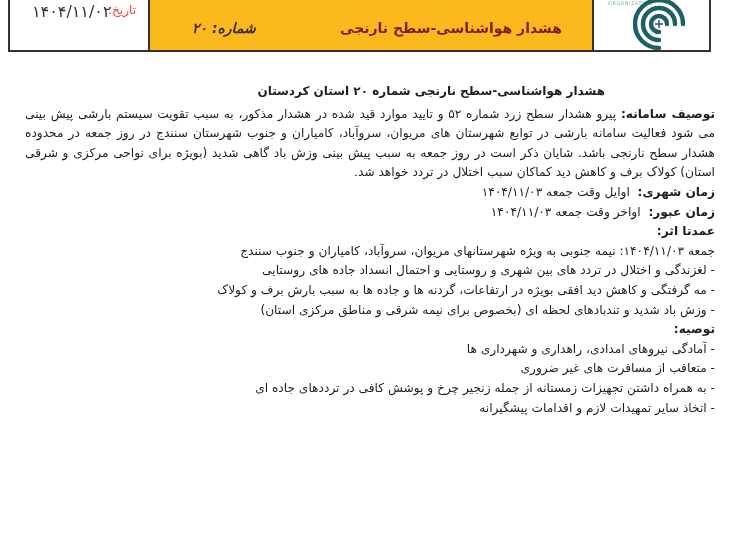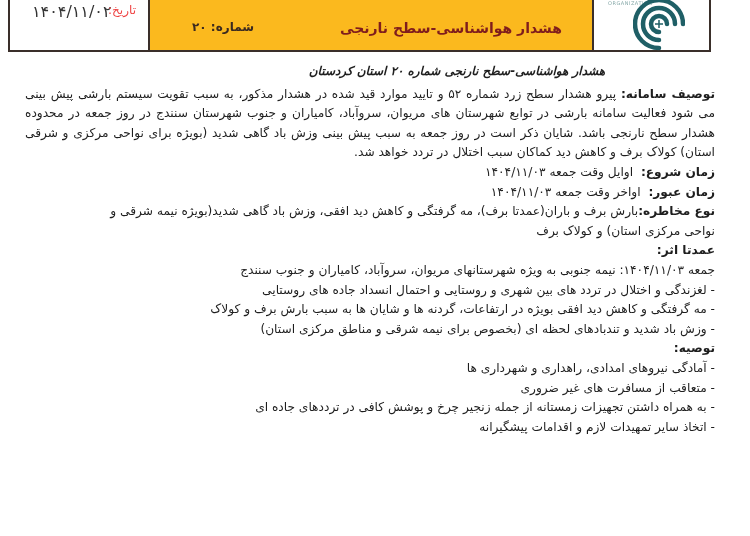--- a/index.html
+++ b/index.html
@@ -7,21 +7,21 @@
     width:750px; height:536px; overflow:hidden; background:#ffffff;
     font-family:"DejaVu Sans", sans-serif; color:#1e1e1e; position:relative;
   }
   .header { position:absolute; top:-4px; left:8px; width:703px; height:56px; display:flex; direction:ltr; }
   .box-date { width:140px; height:100%; background:#fff; border:2px solid #3a2f2a; border-right:none; box-sizing:border-box; position:relative; }
   .box-title { flex:1; height:100%; background:#fbb91e; border:2px solid #3a2f2a; box-sizing:border-box; position:relative; }
   .box-logo { width:117px; height:100%; background:#fff; border:2px solid #3a2f2a; border-left:none; box-sizing:border-box; position:relative; }
   .date-label { position:absolute; right:12px; top:5px; font-size:12px; color:#ef4444; direction:rtl; }
   .date-value { position:absolute; left:22px; top:4px; font-size:16px; color:#333; direction:ltr; }
   .title-text { position:absolute; right:30px; top:22px; font-size:14px; font-weight:bold; color:#7f1d1d; direction:rtl; }
-  .number { position:absolute; left:42px; top:22px; font-size:12px; font-weight:bold; color:#3b2a20; direction:rtl; }
+  .number { position:absolute; left:42px; top:22px; font-size:14px; font-weight:bold; color:#3b2a20; direction:rtl;font-style:italic; }
   .logo-caption { position:absolute; left:14px; top:2px; font-size:5px; color:#8aa; letter-spacing:0.5px; }
   .logo-svg { position:absolute; right:24px; top:-2px; }
   .content { position:absolute; top:62px; right:35px; width:690px; direction:rtl; text-align:right; font-size:12.2px; line-height:19.6px; }
   .content p { margin:0; }
   .h-main { font-weight:bold; font-size:12px; margin-right:110px !important; }
   .b { font-weight:bold; }
   .justify { text-align:justify; text-align-last:right; }
 </style>
 </head>
 <body>
@@ -42,42 +42,39 @@
         <path d="M26 52 A24 24 0 1 1 50 28"></path>
         <path d="M26 44 A16 16 0 1 1 42 28"></path>
         <path d="M26 36 A8 8 0 1 1 34 28"></path>
       </g>
       <path d="M22 28 H30 M26 24 V32" stroke="#1f5f66" stroke-width="1.5"></path>
     </svg>
   </div>
 </div>
 
 <div class="content">
-  <p class="b h-main" style="margin-top:0;margin-bottom:3px;font-style:italic;">هشدار هواشناسی-سطح نارنجی شماره ۲۰ استان کردستان</p>
+  <p class="b h-main" style="margin-top:20px;margin-bottom:3px;">هشدار هواشناسی-سطح نارنجی شماره ۲۰ استان کردستان</p>
 
   <p class="justify">
     <span class="b">توصیف سامانه:</span><span> پیرو هشدار سطح زرد شماره ۵۲ و تایید موارد قید شده در هشدار مذکور، به سبب تقویت سیستم بارشی پیش بینی می شود فعالیت سامانه بارشی در توابع شهرستان های مریوان، سروآباد، کامیاران و جنوب شهرستان سنندج در روز جمعه در محدوده هشدار سطح نارنجی باشد. شایان ذکر است در روز جمعه به سبب پیش بینی وزش باد گاهی شدید (بویژه برای نواحی مرکزی و شرقی استان) کولاک برف و کاهش دید کماکان سبب اختلال در تردد خواهد شد.</span>
   </p>
 
   <p>
-    <span class="b">زمان شروع:</span><span style="white-space:pre;text-align:center;">  اوایل وقت جمعه ۱۴۰۴/۱۱/۰۳</span>
+    <span class="b">زمان شهری:</span><span style="white-space:pre;text-align:center;">  اوایل وقت جمعه ۱۴۰۴/۱۱/۰۳</span>
   </p>
   <p>
     <span class="b">زمان عبور:</span><span style="white-space:pre;">  اواخر وقت جمعه ۱۴۰۴/۱۱/۰۳</span>
   </p>
 
-  <p style="padding-left:60px;">
-    <span class="b">نوع مخاطره:</span><span>بارش برف و باران(عمدتا برف)، مه گرفتگی و کاهش دید افقی، وزش باد گاهی شدید(بویژه نیمه شرقی و نواحی مرکزی استان) و کولاک برف</span>
-  </p>
 
   <p class="b">عمدتا اثر:</p>
   <p>جمعه ۱۴۰۴/۱۱/۰۳: نیمه جنوبی به ویژه شهرستانهای مریوان، سروآباد، کامیاران و جنوب سنندج</p>
 
   <p>- لغزندگی و اختلال در تردد های بین شهری و روستایی و احتمال انسداد جاده های روستایی</p>
-  <p>- مه گرفتگی و کاهش دید افقی بویژه در ارتفاعات، گردنه ها و شایان ها به سبب بارش برف و کولاک</p>
+  <p>- مه گرفتگی و کاهش دید افقی بویژه در ارتفاعات، گردنه ها و جاده ها به سبب بارش برف و کولاک</p>
   <p>- وزش باد شدید و تندبادهای لحظه ای (بخصوص برای نیمه شرقی و مناطق مرکزی استان)</p>
 
   <p class="b">توصیه:</p>
   <p>- آمادگی نیروهای امدادی، راهداری و شهرداری ها</p>
   <p>- متعاقب از مسافرت های غیر ضروری</p>
   <p>- به همراه داشتن تجهیزات زمستانه از جمله زنجیر چرخ و پوشش کافی در ترددهای جاده ای</p>
   <p>- اتخاذ سایر تمهیدات لازم و اقدامات پیشگیرانه</p>
 </div>
 
 </body></html>

